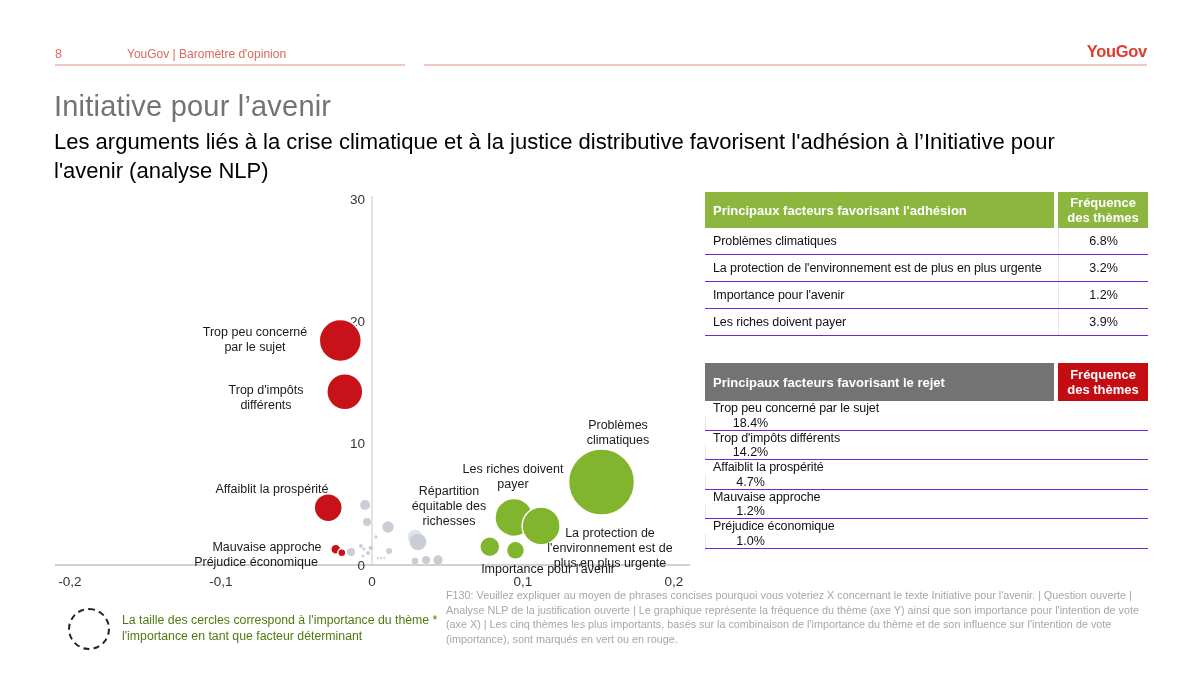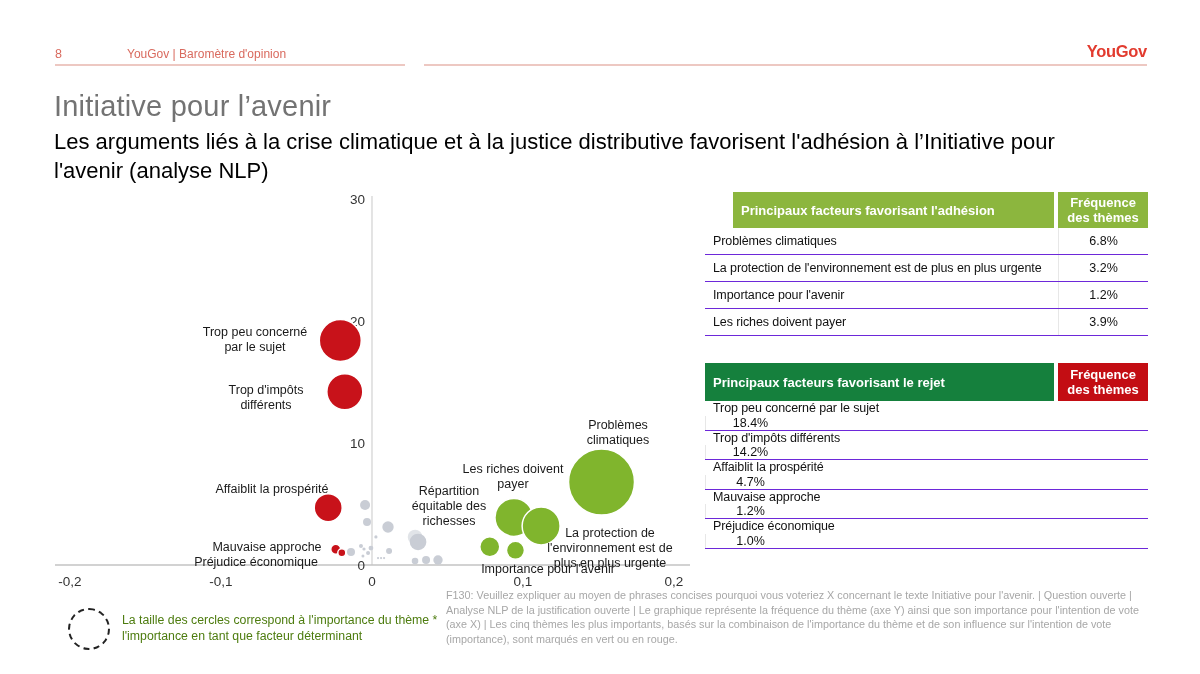--- a/index.html
+++ b/index.html
@@ -23,21 +23,21 @@
   .chart-svg { position:absolute; left:40px; top:185px; width:660px; height:410px; }
   svg text { font-family:inherit; }
   .tick   { font-size:13.5px; fill:#333; }
   .blabel { font-size:12.5px; fill:#1a1a1a; }
 
   
   .tbl { position:absolute; left:705px; width:443px; }
   .tbl--adhesion { top:192px; }
   .tbl--rejet    { top:363px; }
   .thead { display:flex; gap:4px; color:#fff; font-weight:bold; font-size:13px; }
-  .tbl--adhesion .thead { height:36px;margin-left:28px; }
+  .tbl--adhesion .thead { height:36px; }
   .tbl--rejet    .thead { height:38px; }
   .th-label { flex:1; display:flex; align-items:center; padding-left:8px; }
   .th-freq  { width:90px; display:flex; align-items:center; justify-content:center;
               text-align:center; line-height:15px; padding:0 4px; }
   .trow { display:flex; border-bottom:1px solid #6d28d9; font-size:12.5px; }
   .tbl--adhesion .trow { height:27px; }
   .tbl--rejet    .trow { height:29.5px;flex-direction:column; }
   .td-label { flex:1; display:flex; align-items:center; padding-left:8px; white-space:nowrap; letter-spacing:-0.1px; }
   .td-value { width:90px; display:flex; align-items:center; justify-content:center; border-left:1px solid #E7E7E7; }
 
@@ -144,21 +144,21 @@
       <div class="td-value">1.2%</div>
     </div>
     <div class="trow">
       <div class="td-label">Les riches doivent payer</div>
       <div class="td-value">3.9%</div>
     </div>
   </div>
 
   <div class="tbl tbl--rejet">
     <div class="thead">
-      <div class="th-label" style="background: #15803d;">Principaux facteurs favorisant le rejet</div>
+      <div class="th-label" style="background: #737373;">Principaux facteurs favorisant le rejet</div>
       <div class="th-freq" style="background: rgb(195, 13, 19);">Fréquence des thèmes</div>
     </div>
     <div class="trow">
       <div class="td-label">Trop peu concerné par le sujet</div>
       <div class="td-value">18.4%</div>
     </div>
     <div class="trow">
       <div class="td-label">Trop d'impôts différents</div>
       <div class="td-value">14.2%</div>
     </div>

